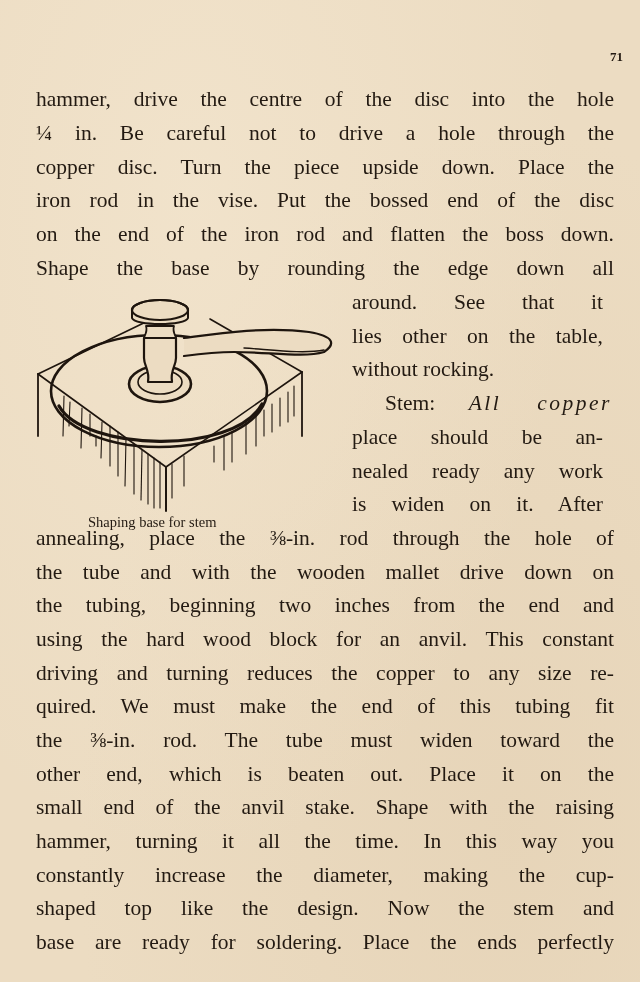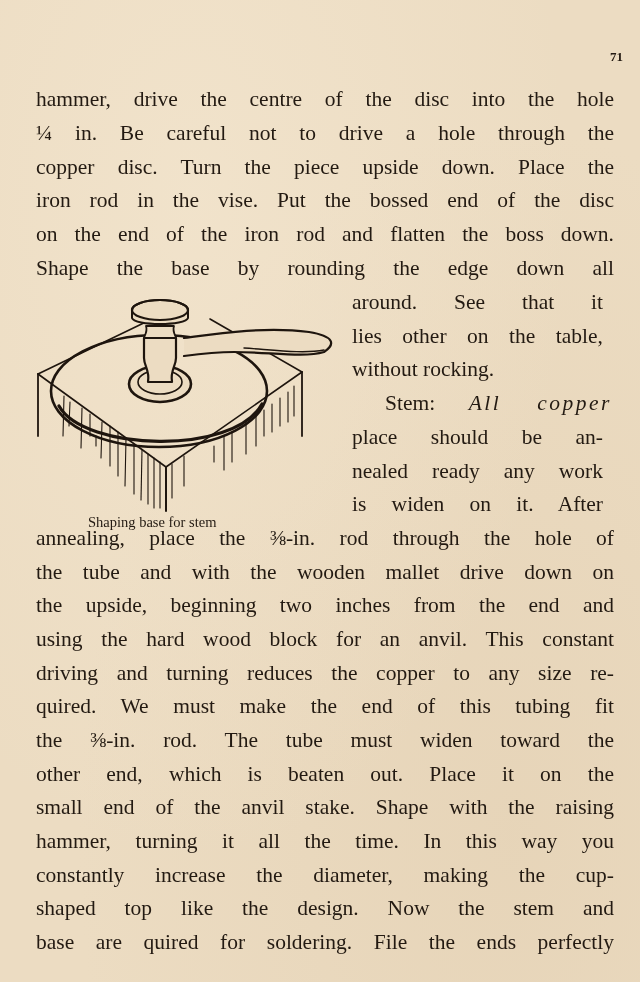--- a/index.html
+++ b/index.html
@@ -127,23 +127,23 @@
 <div class="line narrow indent" style="top:388px">
   <span class="em">Stem:</span>
   <span class="spaced">All copper</span>
 </div>
 <div class="line narrow" style="top:422px">place should be an-</div>
 <div class="line narrow" style="top:456px">nealed ready any work</div>
 <div class="line narrow" style="top:489px">is widen on it.  After</div>
 
 <div class="line full" style="top:523px">annealing, place the ⅜-in. rod through the hole of</div>
 <div class="line full" style="top:557px">the tube and with the wooden mallet drive down on</div>
-<div class="line full" style="top:590px">the upside, beginning two inches from the end and</div>
+<div class="line full" style="top:590px">the tubing, beginning two inches from the end and</div>
 <div class="line full" style="top:624px">using the hard wood block for an anvil.  This constant</div>
 <div class="line full" style="top:658px">driving and turning reduces the copper to any size re-</div>
 <div class="line full" style="top:691px">quired.  We must make the end of this tubing fit</div>
 <div class="line full" style="top:725px">the ⅜-in. rod.  The tube must widen toward the</div>
 <div class="line full" style="top:759px">other end, which is beaten out.  Place it on the</div>
 <div class="line full" style="top:792px">small end of the anvil stake.  Shape with the raising</div>
 <div class="line full" style="top:826px">hammer, turning it all the time.  In this way you</div>
 <div class="line full" style="top:860px">constantly increase the diameter, making the cup-</div>
 <div class="line full" style="top:893px">shaped top like the design.  Now the stem and</div>
-<div class="line full" style="top:927px">base are quired for soldering.  File the ends perfectly</div>
+<div class="line full" style="top:927px">base are ready for soldering.  Place the ends perfectly</div>
 
 </body></html>

